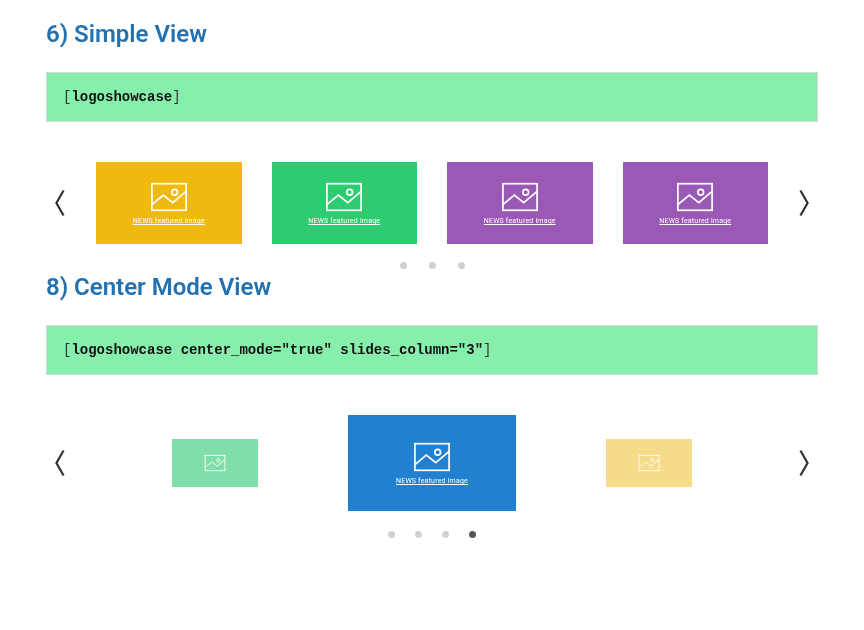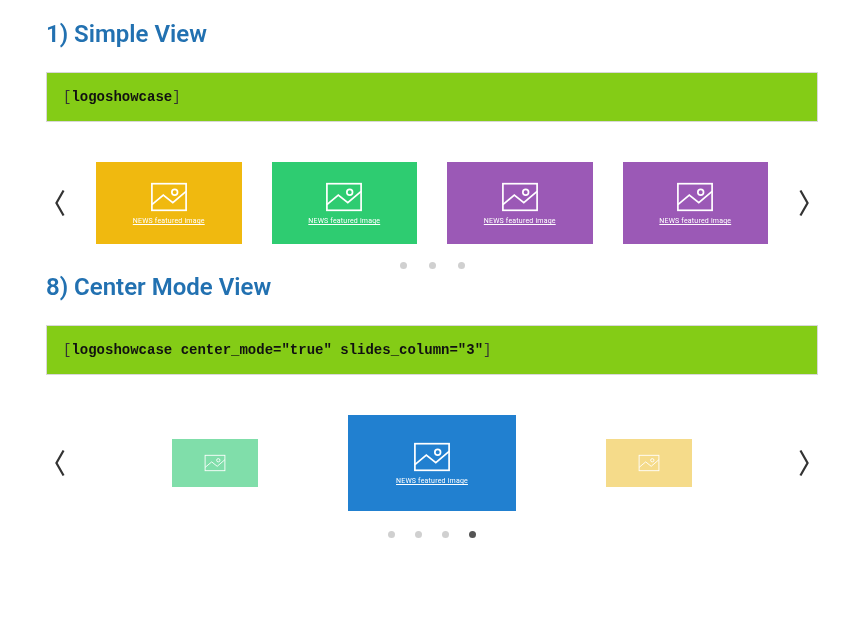--- a/index.html
+++ b/index.html
@@ -10,21 +10,21 @@
       padding: 20px 0;
     }
     .container { padding: 0 46px; }
     .section-title {
       color: #2271b1;
       font-size: 24px;
       font-weight: 600;
       margin-bottom: 24px;
     }
     .code-box {
-      background: #84cc16;
+      background: #86efac;
       border: 1px solid #d8d8d8;
       padding: 16px;
       font-family: "Courier New", monospace;
       font-size: 14px;
       margin-bottom: 40px;
     }
     .code-brackets { color: #333; }
     .code-name { font-weight: bold; color: #111; }
     .code-attr { font-weight: bold; color: #111; }
     .carousel-wrap {
@@ -106,21 +106,21 @@
     .small-yellow { background: #f5db8a; }
     .thumb-icon-sm { width: 22px; height: 18px; stroke: #fff; stroke-width: 1.6; fill: none; }
     .section2-title { margin-top: -6px; }
     .dots2 { gap: 20px; margin-top: 20px; }
   </style>
 </head>
 <body>
 
 <div class="container">
 
-  <h2 class="section-title">1) Simple View</h2>
+  <h2 class="section-title">6) Simple View</h2>
 
   <div class="code-box">
     <span class="code-brackets">[</span><span class="code-name">logoshowcase</span><span class="code-brackets">]</span>
   </div>
 
   <div class="carousel-wrap">
     <div class="arrow arrow-left">
       <svg viewBox="0 0 20 36">
           <polyline points="14,4 6,18 14,32"></polyline>
         </svg>

